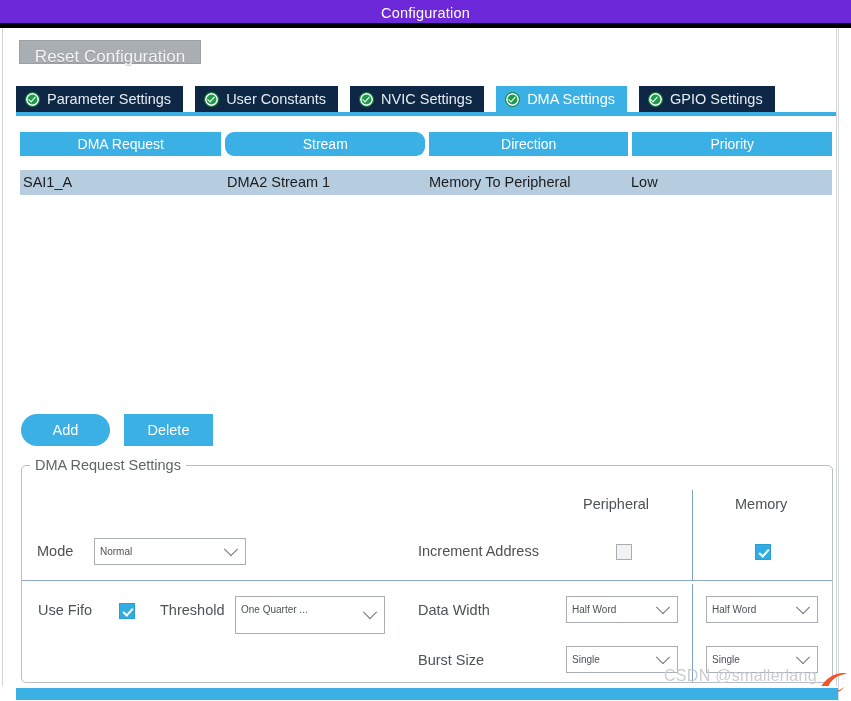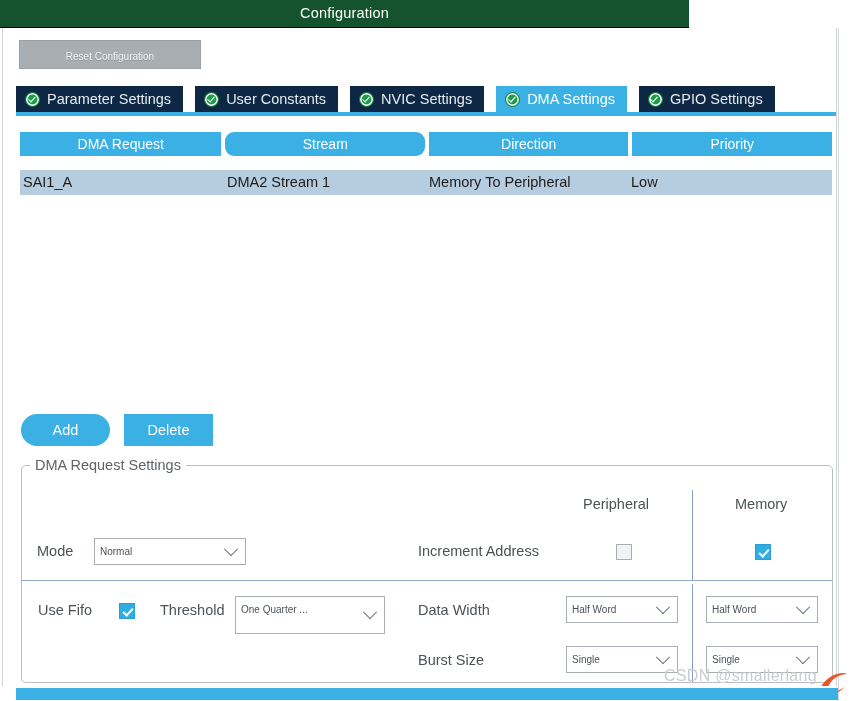--- a/index.html
+++ b/index.html
@@ -21,23 +21,23 @@
     left: 0; top: 0;
     width: 851px; height: 701px;
     background: #ffffff;
     box-sizing: border-box;
   }
 
   
   #titlebar {
     position: absolute;
     left: 0; top: 0;
-    width: 689px; height: 28px;
-    background: #14532d;
-    border-bottom: 1px solid #000000;
+    width: 851px; height: 28px;
+    background: #6d28d9;
+    border-bottom: 5px solid #000000;
     box-sizing: border-box;
   }
   #titlebar .title {
     position: absolute;
     left: 0; right: 0; top: 0;
     line-height: 27px;
     text-align: center;
     color: #ffffff;
     font-size: 14.5px;
     letter-spacing: 0.2px;
@@ -61,25 +61,25 @@
     width: 13px; height: 673px;
     background: #ffffff;
     border-left: 1px solid #d6dade;
     box-sizing: border-box;
   }
 
   
   #reset-btn {
     position: absolute;
     left: 19px; top: 40px;
-    width: 182px; height: 29px;
+    width: 182px; height: 24px;
     background: #a9aeb2;
     border: 1px solid #9aa0a4;
     color: #f3f5f6;
-    font-size: 10px;
+    font-size: 17px;
     line-height: 32px;
     text-align: center;
     box-sizing: border-box;
     cursor: pointer;
     text-shadow: 0 1px 0 rgba(0,0,0,0.18);
   }
 
   
   #tabbar {
     position: absolute;

